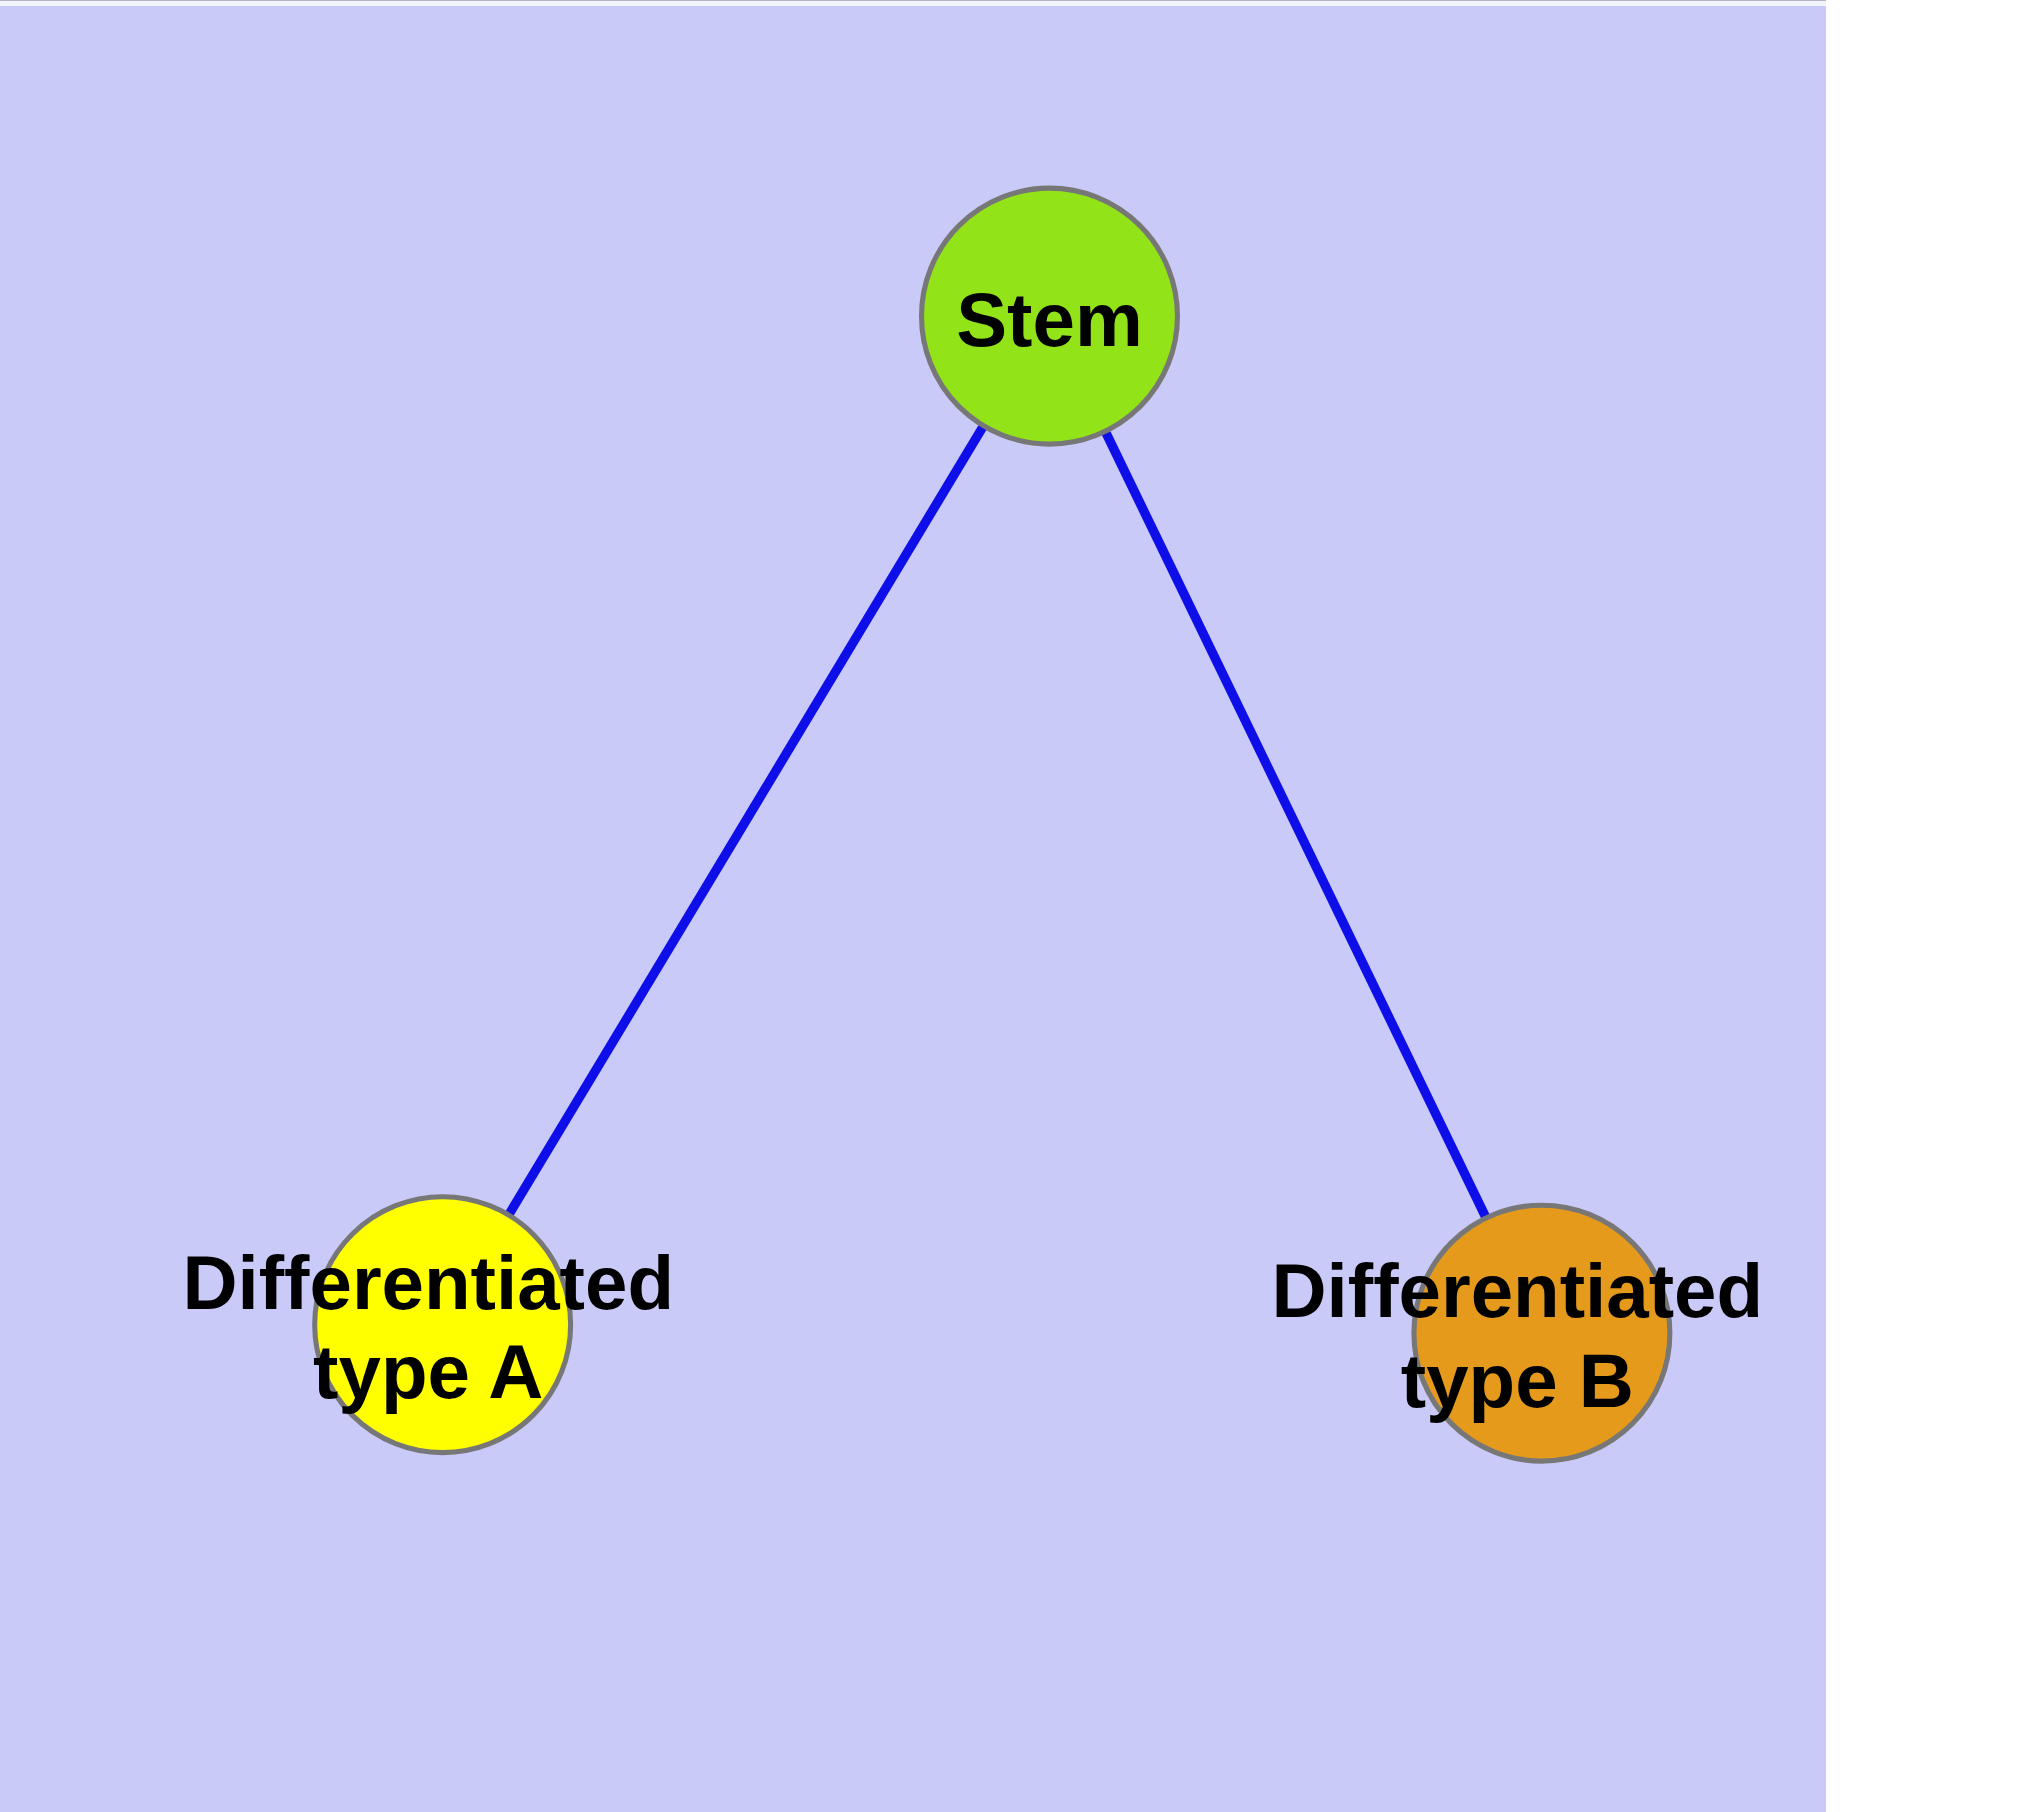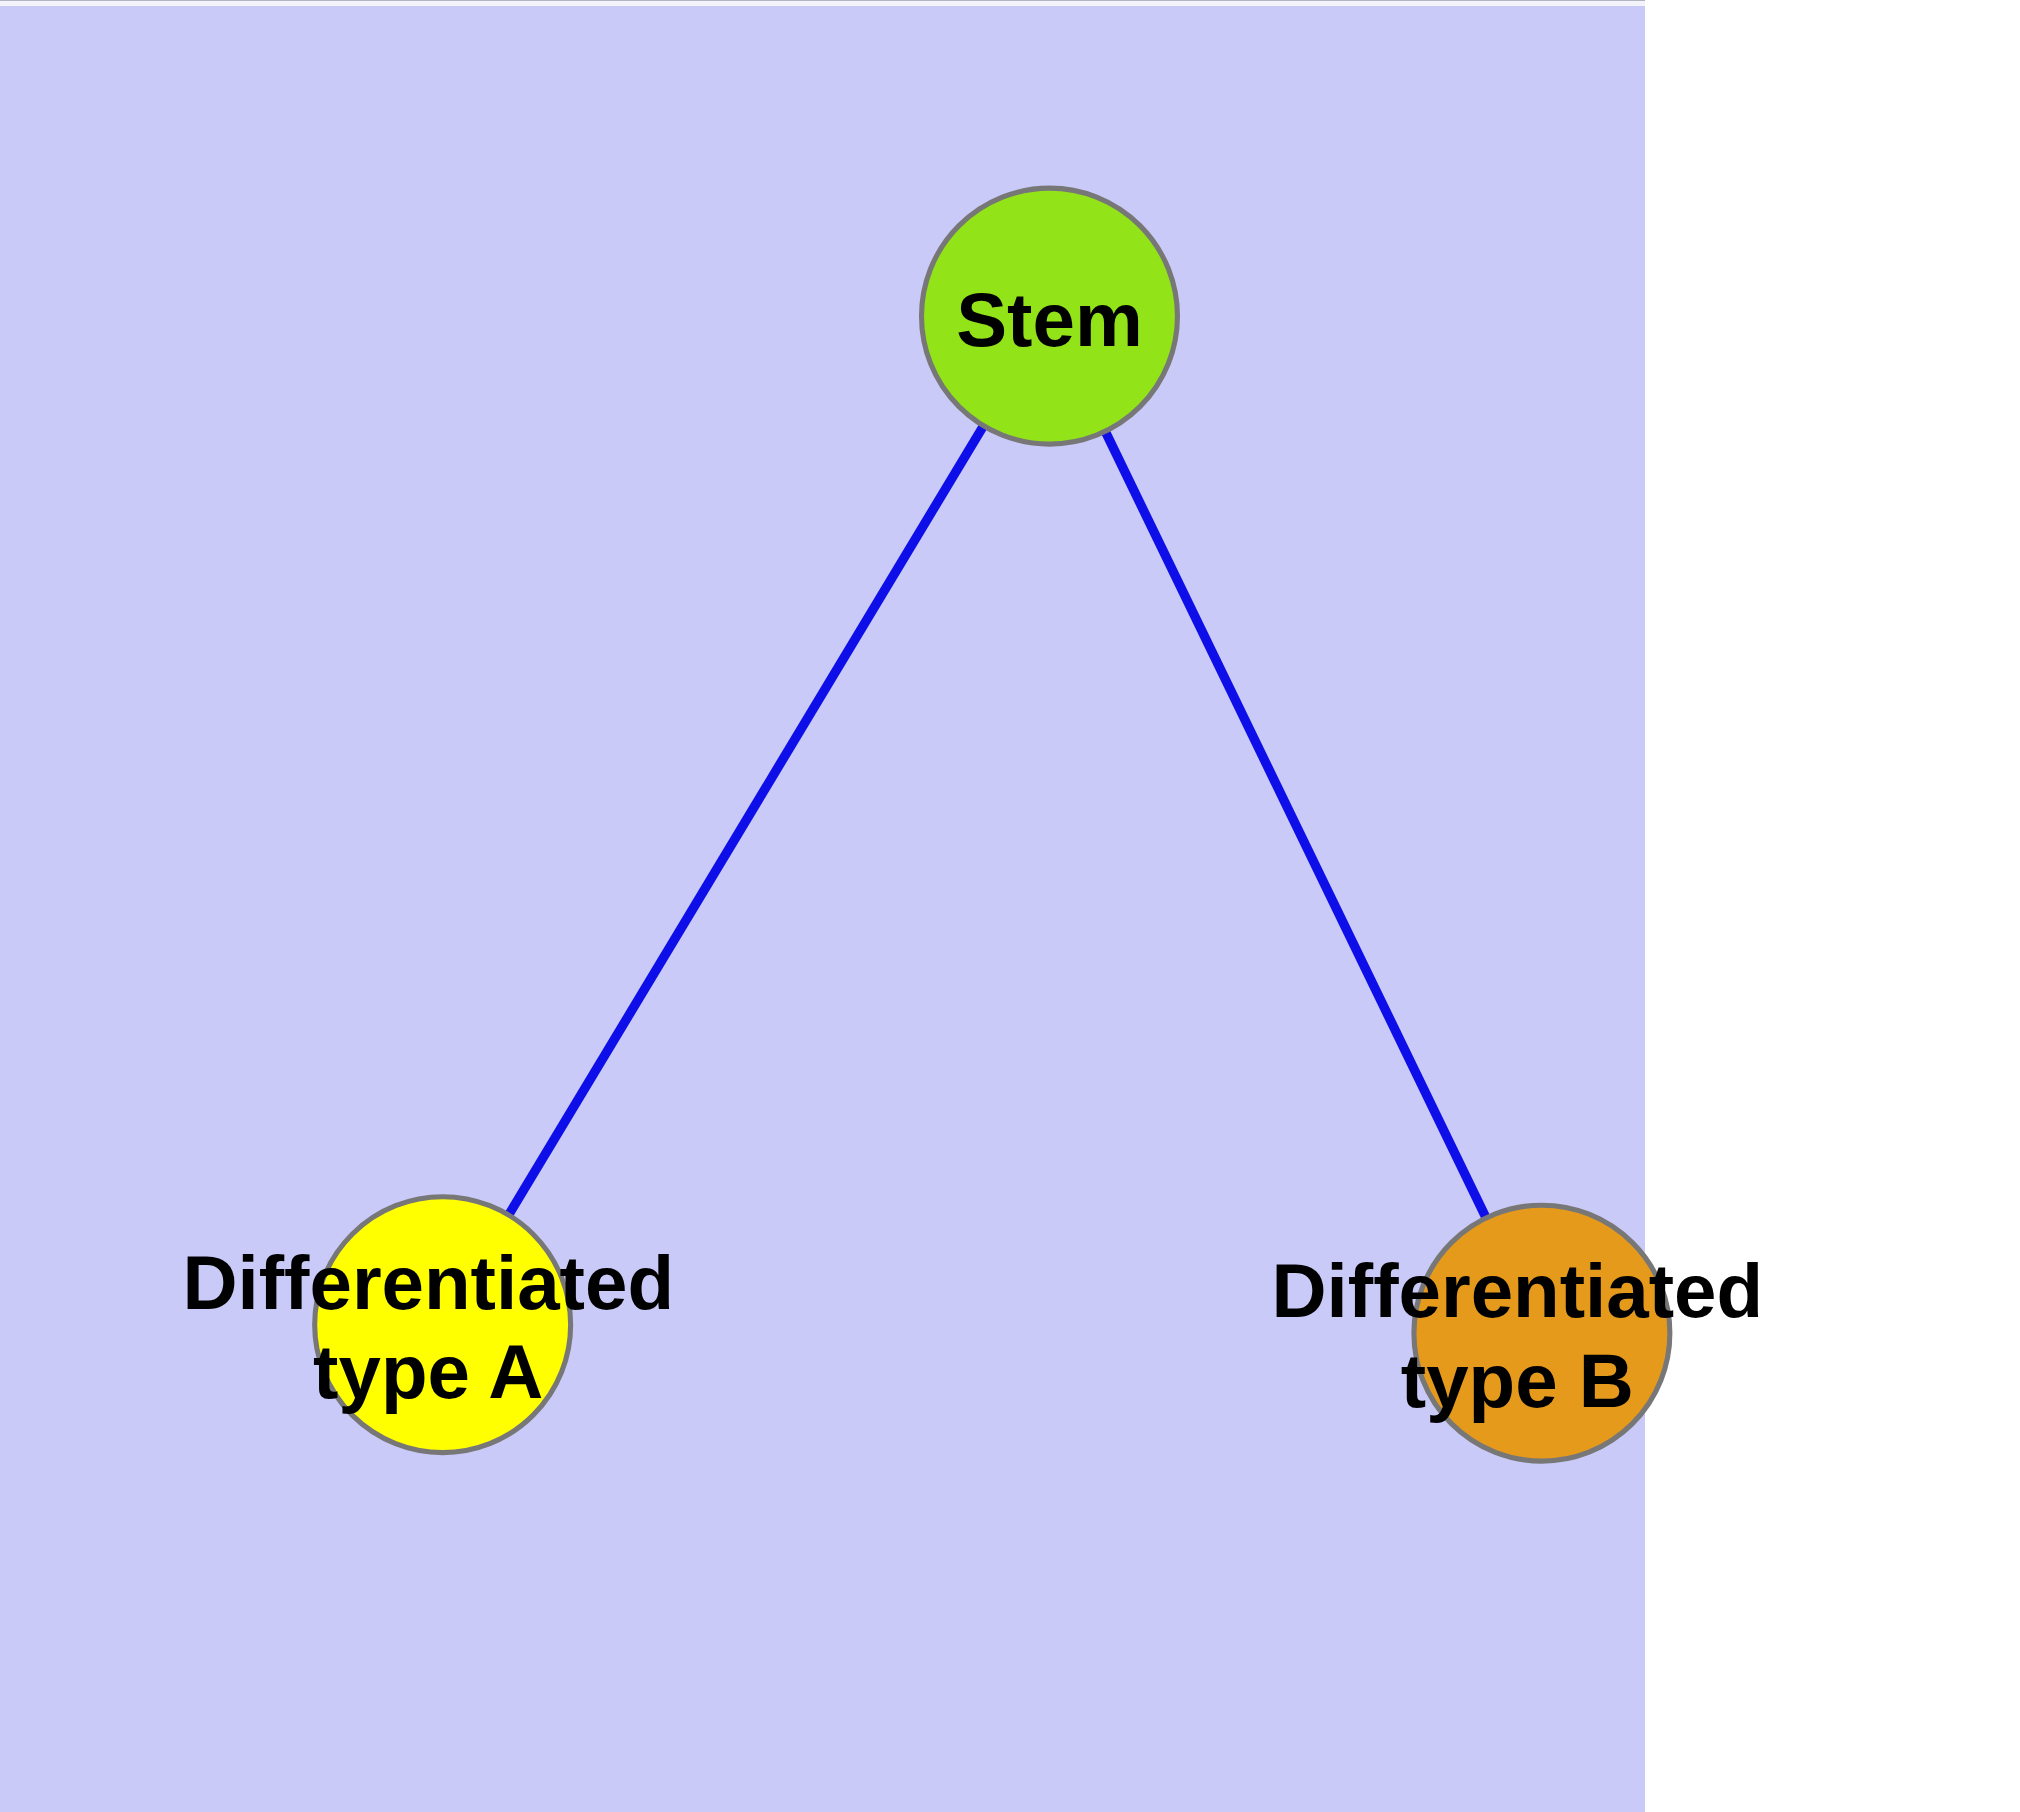--- a/index.html
+++ b/index.html
@@ -7,21 +7,21 @@
     padding: 0;
   }
   body {
     width: 2021px;
     height: 1812px;
     overflow: hidden;
     font-family: "Liberation Sans", sans-serif;
   }
   .canvas {
     position: relative;
-    width: 1645px;
+    width: 1826px;
     height: 1812px;
   }
   .top-strip {
     position: absolute;
     top: 0;
     left: 0;
     width: 100%;
     height: 6px;
     box-sizing: border-box;
   }

